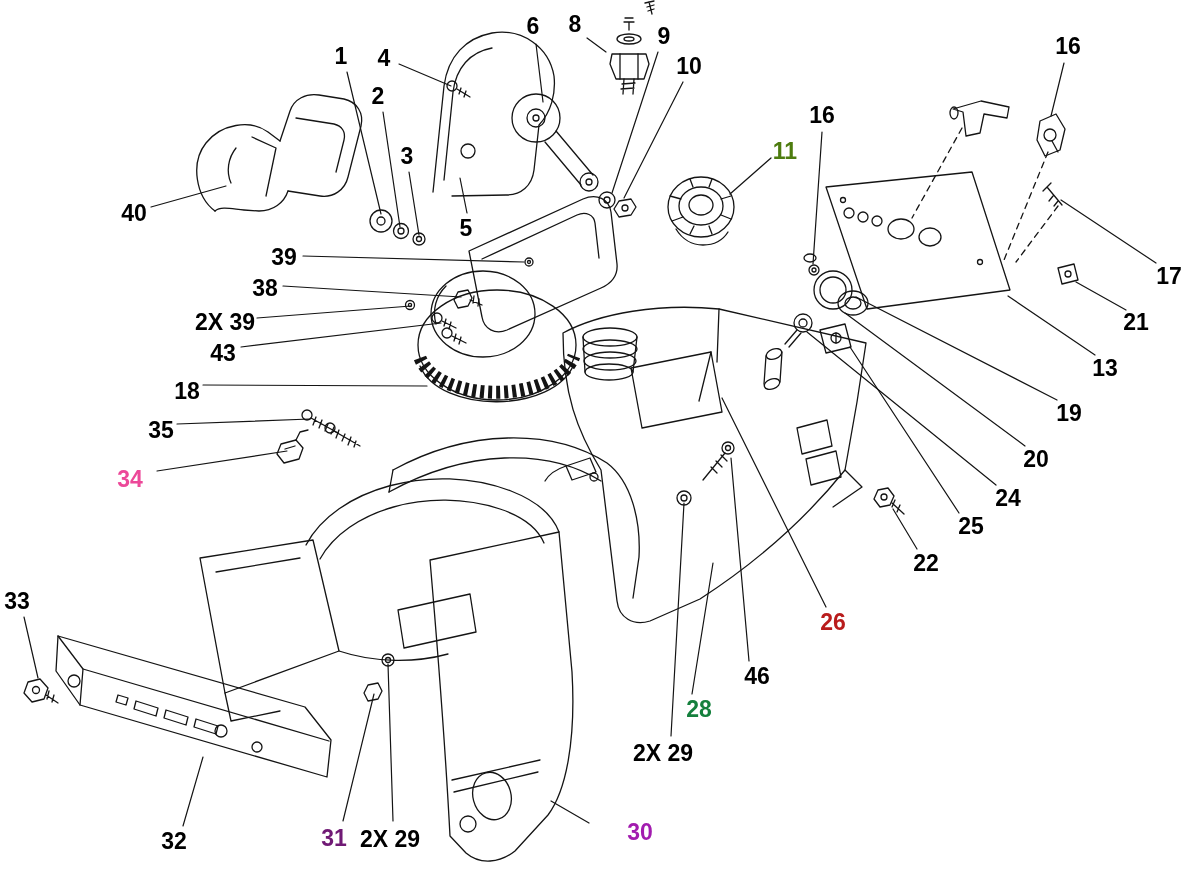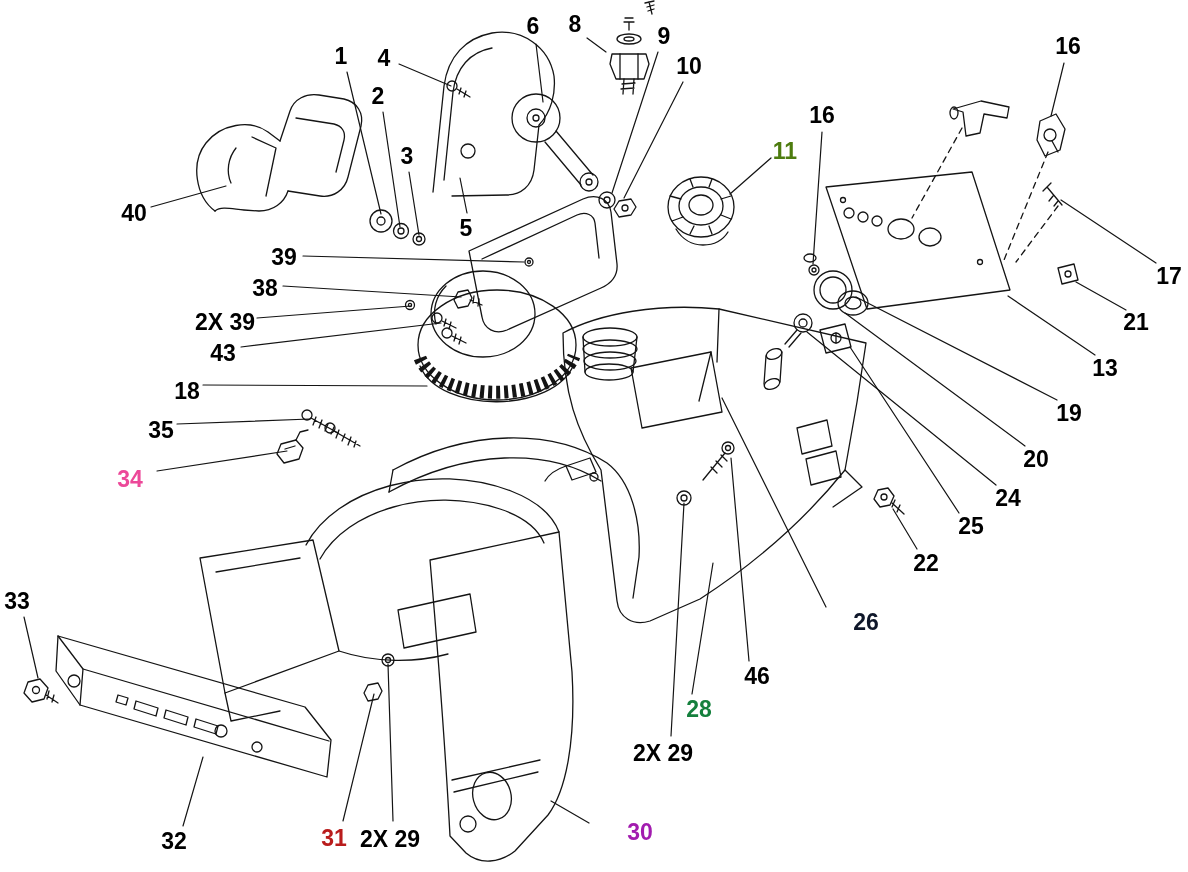--- a/index.html
+++ b/index.html
@@ -321,26 +321,26 @@
       <div class="callout" style="left: 822px; top: 115px; color: rgb(0, 0, 0);">16</div>
       <div class="callout" style="left: 1068px; top: 46px; color: rgb(0, 0, 0);">16</div>
       <div class="callout" style="left: 1169px; top: 276px; color: rgb(0, 0, 0);">17</div>
       <div class="callout" style="left: 1136px; top: 322px; color: rgb(0, 0, 0);">21</div>
       <div class="callout" style="left: 1105px; top: 368px; color: rgb(0, 0, 0);">13</div>
       <div class="callout" style="left: 1069px; top: 413px; color: rgb(0, 0, 0);">19</div>
       <div class="callout" style="left: 1036px; top: 459px; color: rgb(0, 0, 0);">20</div>
       <div class="callout" style="left: 1008px; top: 498px; color: rgb(0, 0, 0);">24</div>
       <div class="callout" style="left: 971px; top: 526px; color: rgb(0, 0, 0);">25</div>
       <div class="callout" style="left: 926px; top: 563px; color: rgb(0, 0, 0);">22</div>
-      <div class="callout" style="left: 833px; top: 622px; color: #0f172a; margin-left: 33px;">26</div>
+      <div class="callout" style="left: 833px; top: 622px; color: #b91c1c;">26</div>
       <div class="callout" style="left: 757px; top: 676px; color: rgb(0, 0, 0);">46</div>
       <div class="callout" style="left: 699px; top: 709px; color: #15803d;">28</div>
       <div class="callout" style="left: 663px; top: 753px; color: rgb(0, 0, 0);">2X 29</div>
       <div class="callout" style="left: 640px; top: 832px; color: #a21caf;">30</div>
-      <div class="callout" style="left: 334px; top: 838px; color: #b91c1c;">31</div>
+      <div class="callout" style="left: 334px; top: 838px; color: #701a75;">31</div>
       <div class="callout" style="left: 390px; top: 839px; color: rgb(0, 0, 0);">2X 29</div>
       <div class="callout" style="left: 174px; top: 841px; color: rgb(0, 0, 0);">32</div>
       <div class="callout" style="left: 17px; top: 601px; color: rgb(0, 0, 0);">33</div>
       <div class="callout" style="left: 130px; top: 479px; color: #ec4899;">34</div>
       <div class="callout" style="left: 161px; top: 430px; color: rgb(0, 0, 0);">35</div>
       <div class="callout" style="left: 187px; top: 391px; color: rgb(0, 0, 0);">18</div>
       <div class="callout" style="left: 223px; top: 353px; color: rgb(0, 0, 0);">43</div>
       <div class="callout" style="left: 225px; top: 322px; color: rgb(0, 0, 0);">2X 39</div>
       <div class="callout" style="left: 265px; top: 288px; color: rgb(0, 0, 0);">38</div>
       <div class="callout" style="left: 284px; top: 257px; color: #000000;">39</div>

